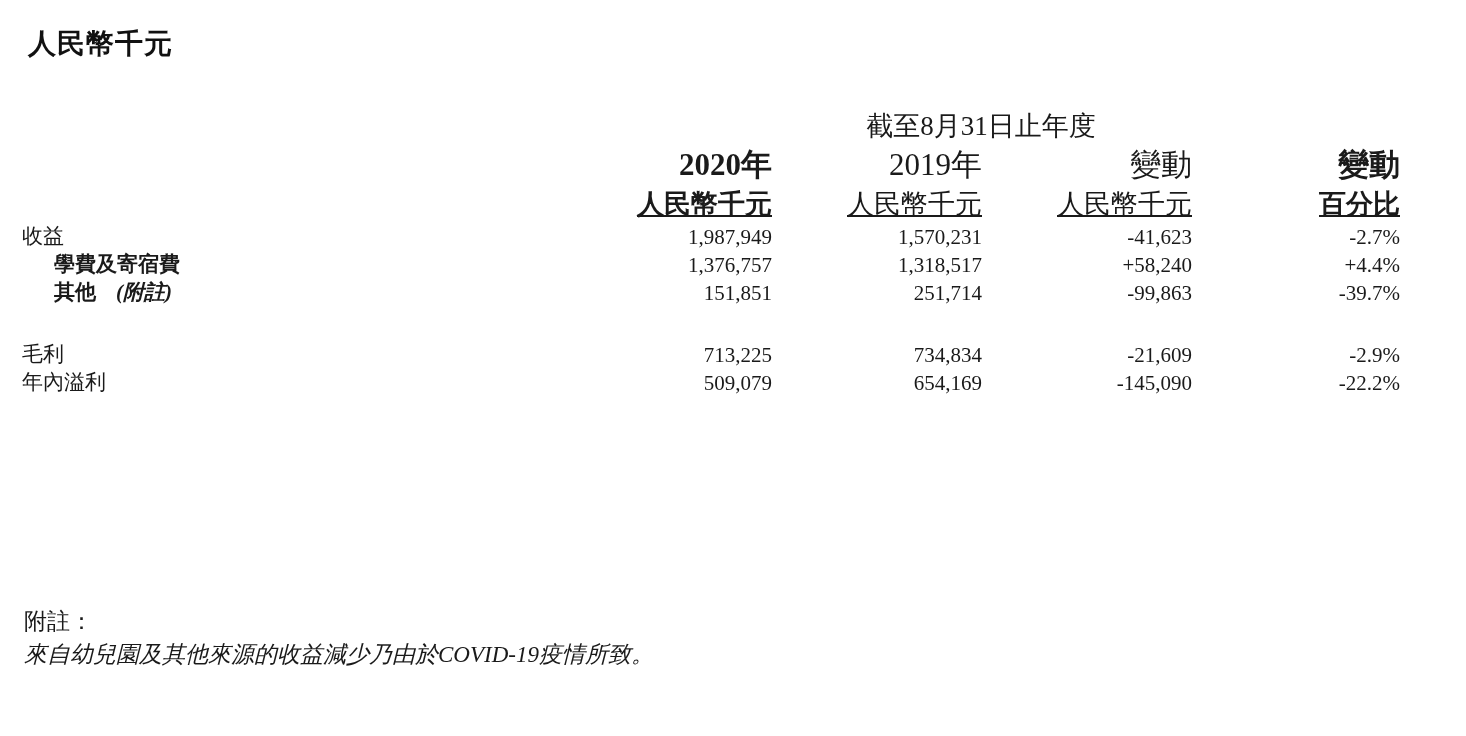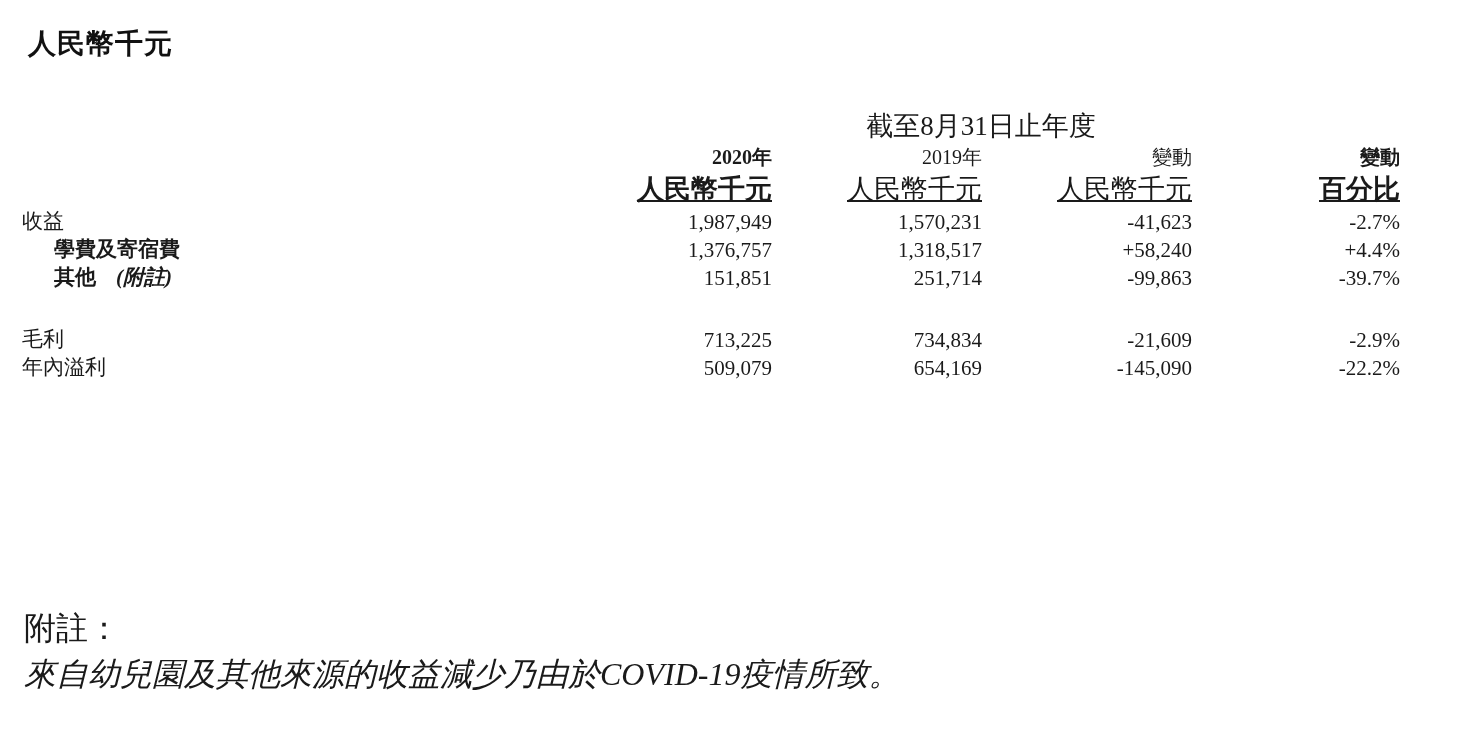--- a/index.html
+++ b/index.html
@@ -52,21 +52,21 @@
   .c-num4  { width: 208px; text-align: right; }
 
   .spanhead {
     text-align: center;
     font-weight: bold;
     font-size: 27px;
     padding-bottom: 8px;
   }
   .hdr-year {
     font-weight: normal;
-    font-size: 20px;
+    font-size: 31px;
     padding-bottom: 4px;
   }
   .hdr-year.bold { font-weight: bold; }
   .hdr-unit {
     font-size: 27px;
     padding-bottom: 26px;
     text-decoration: underline;
   }
   .hdr-unit.bold { font-weight: bold; }
 
@@ -88,21 +88,21 @@
   .ital { font-style: italic; margin-left: 20px; }
 
   .gap-row td {
     height: 34px;
     padding: 0;
   }
   .note {
     position: absolute;
     left: 24px;
     top: 605px;
-    font-size: 32px;
+    font-size: 23px;
     line-height: 1.45;
   }
   .note .note-label { display: block; }
   .note .note-text { display: block; font-style: italic; }
 </style>
 </head>
 <body>
 
 <div class="page">
 

